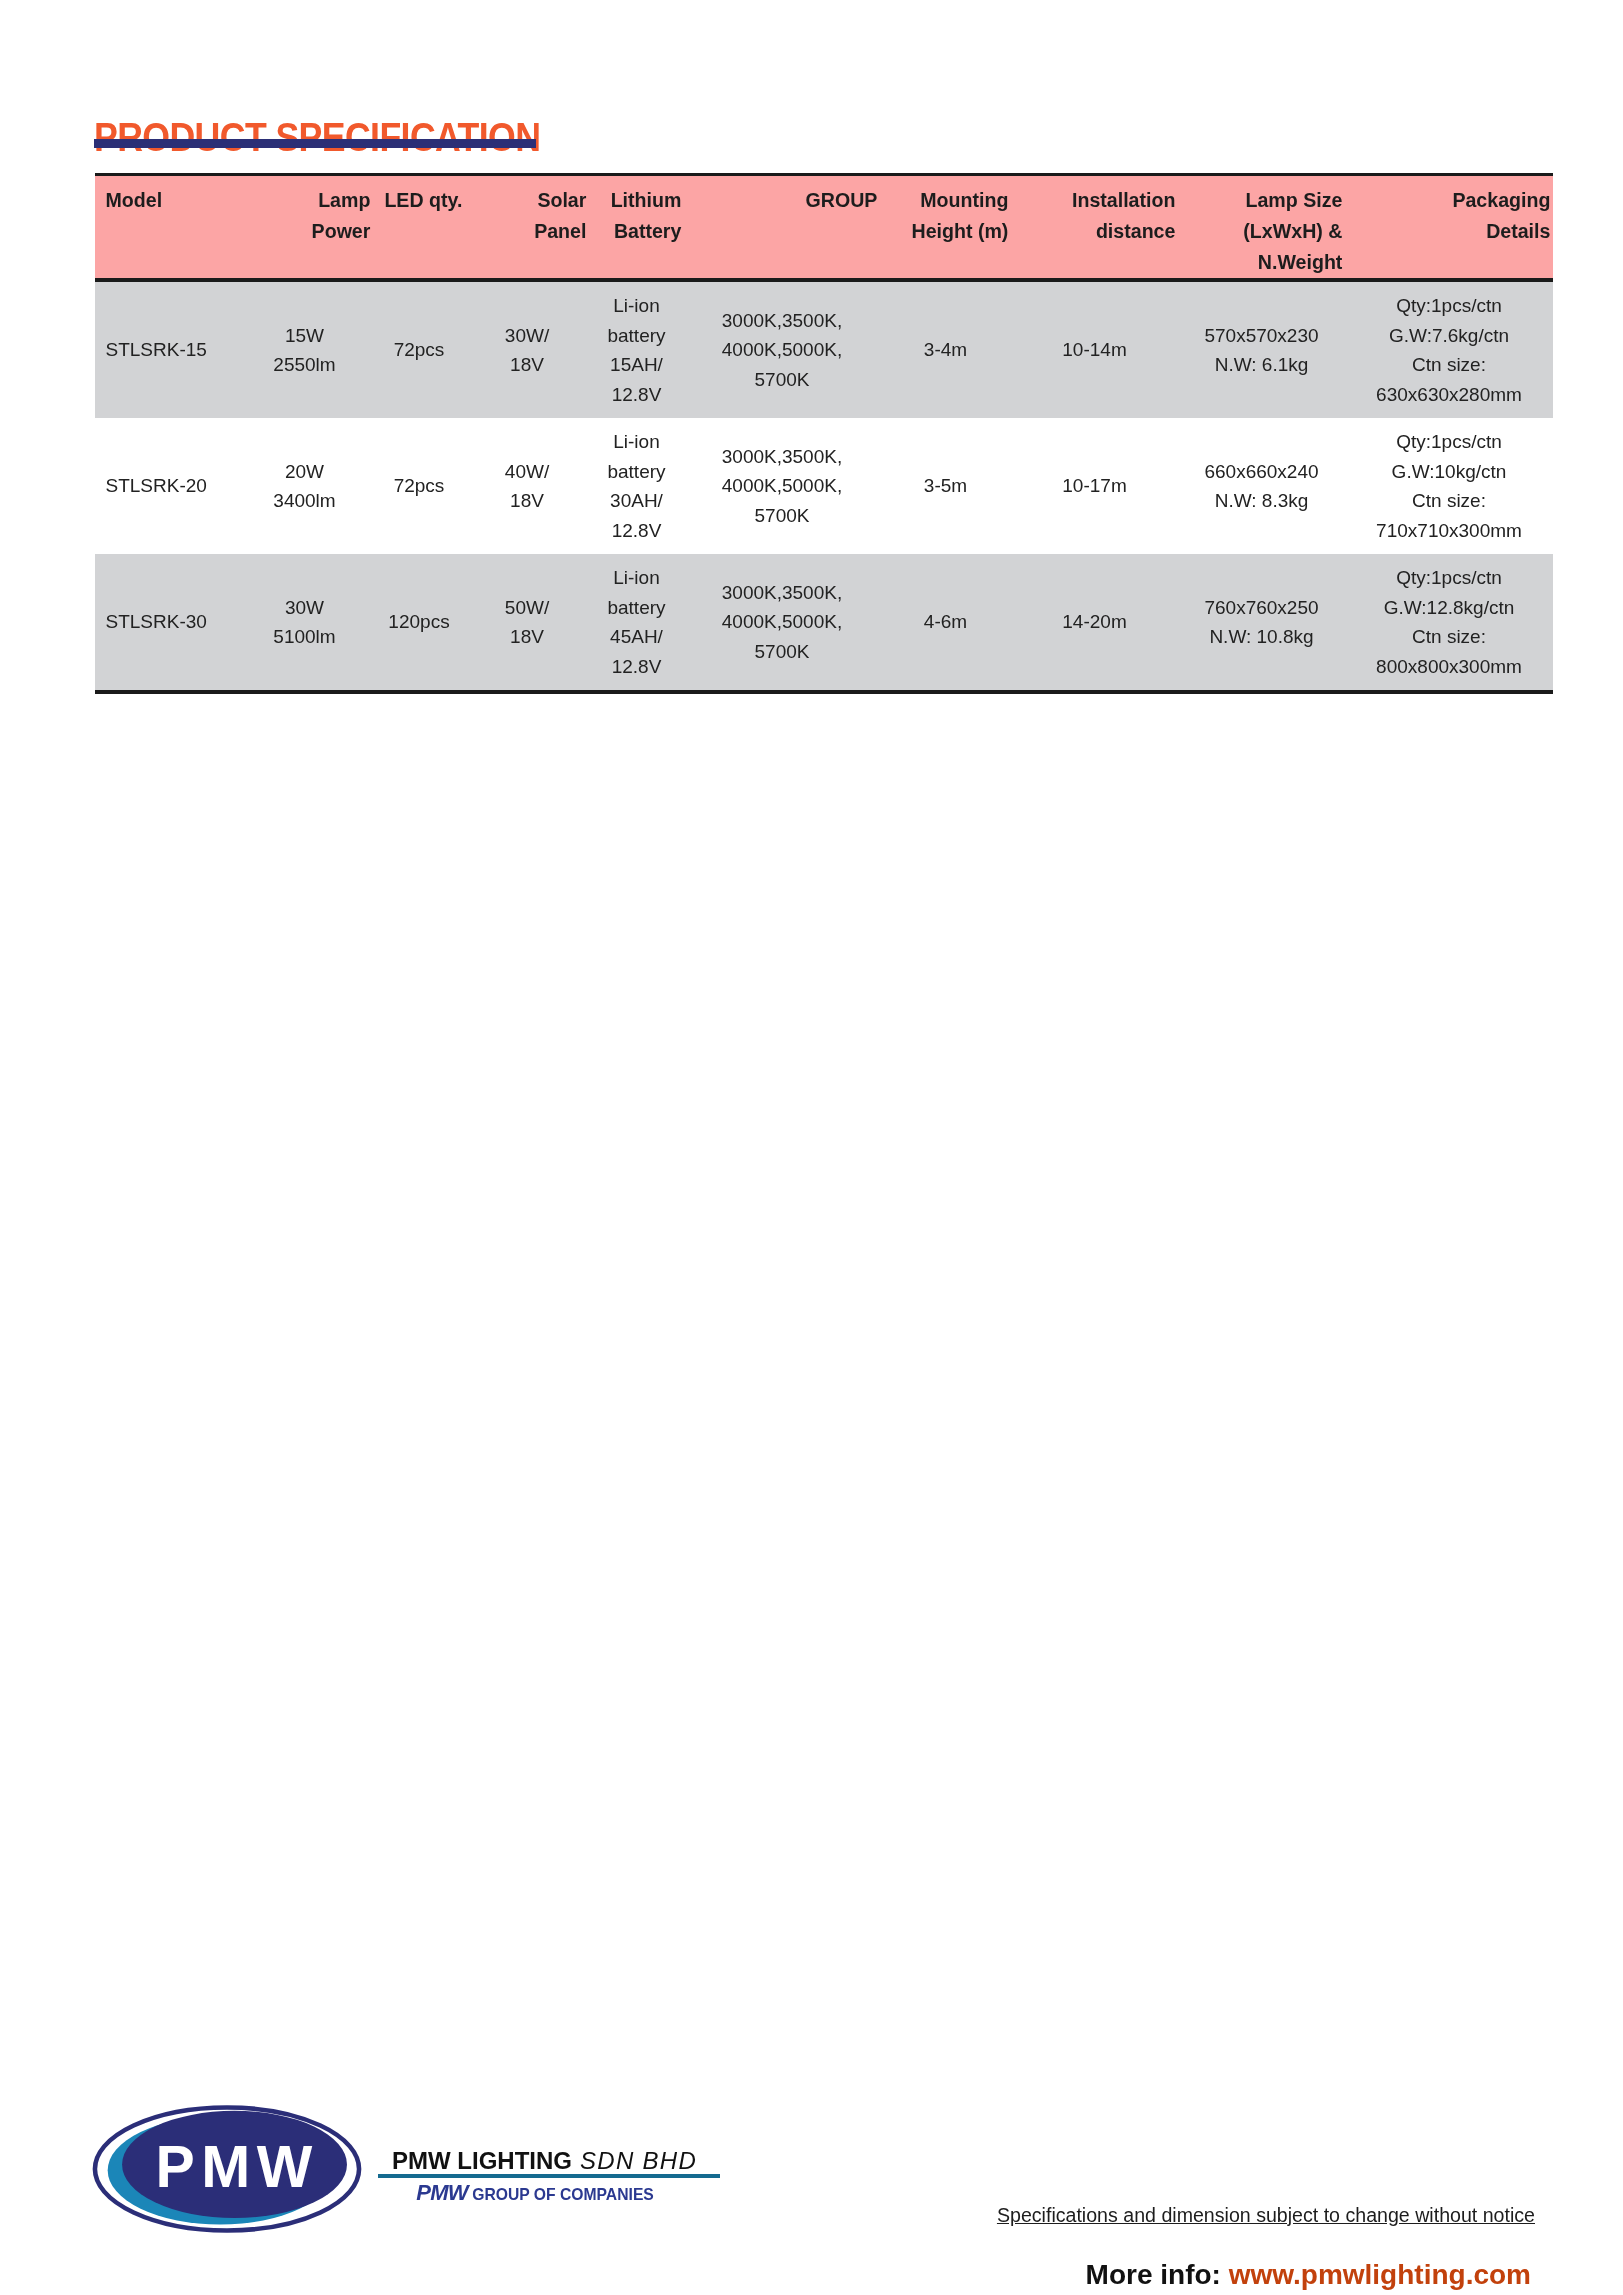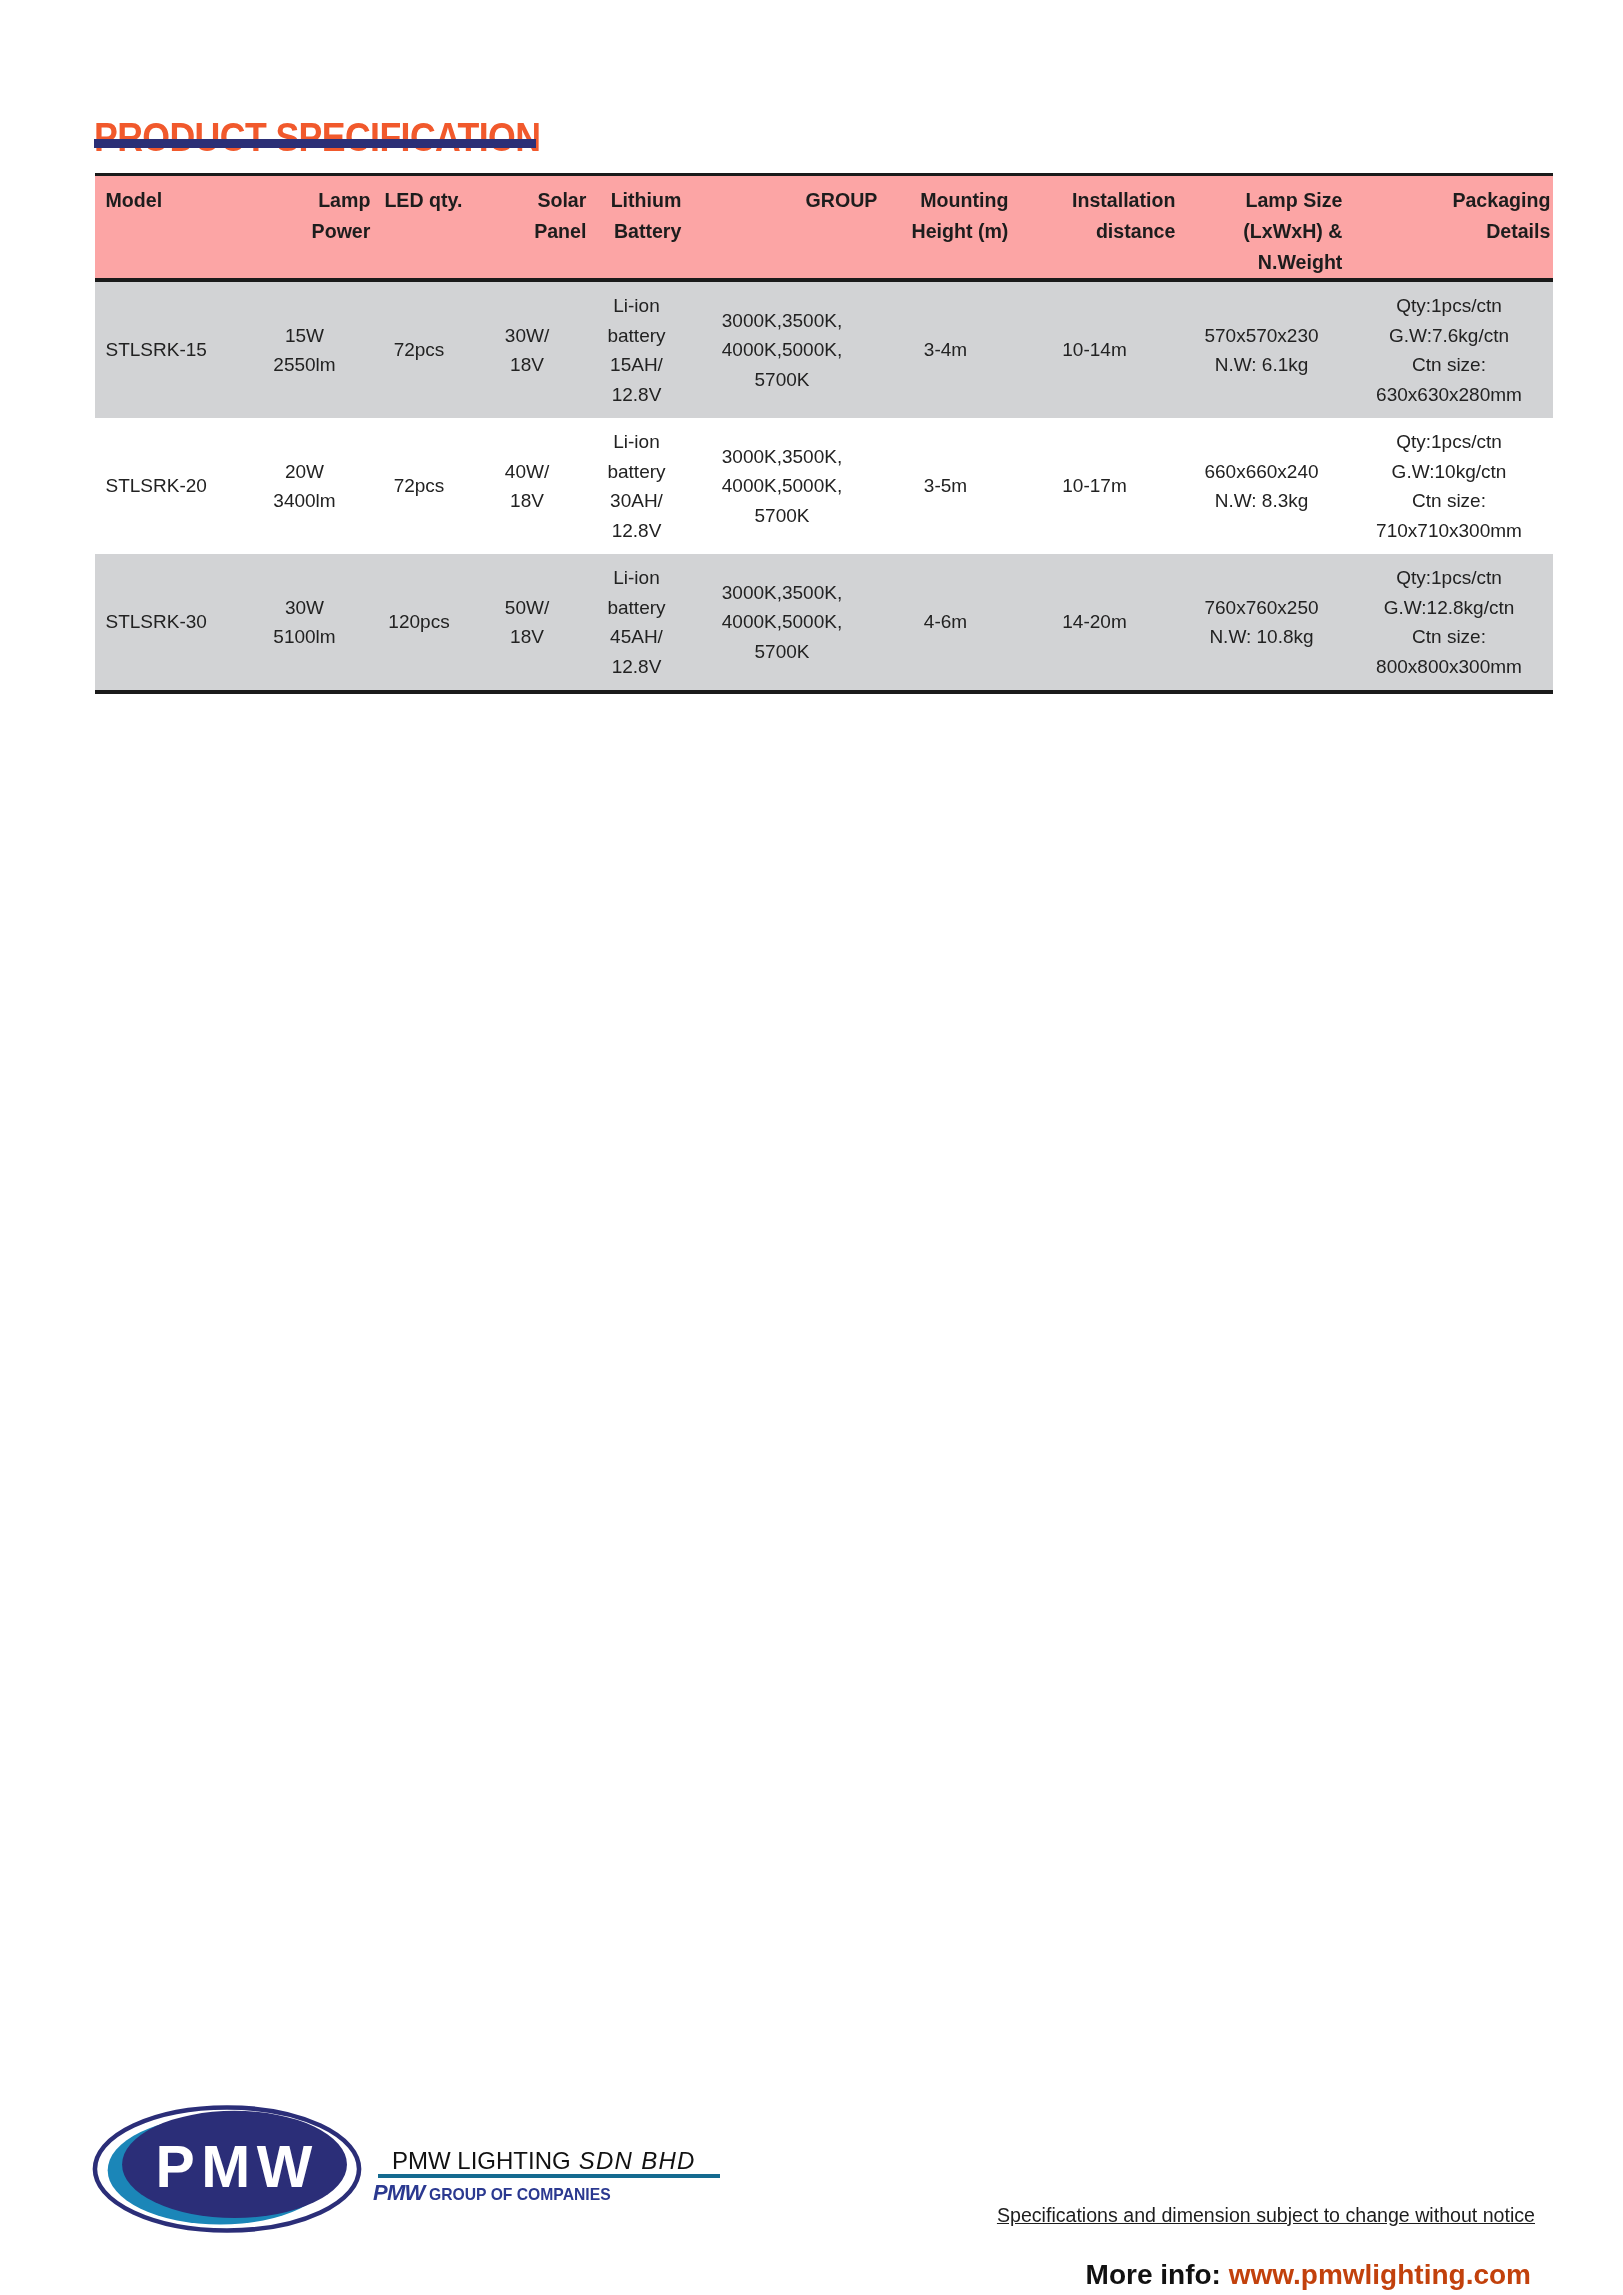--- a/index.html
+++ b/index.html
@@ -49,30 +49,30 @@
   }
   table.spec tbody tr.shaded { background:var(--row-gray); }
 
   
   .logo { position:absolute; left:92px; top:2104px; width:270px; height:130px; }
 
   .company-line {
     position:absolute; left:392px; top:2149px;
     font-size:24px; line-height:1; white-space:nowrap; color:#111111;
   }
-  .company-line .bold-part { font-weight:normal; letter-spacing:0px; }
+  .company-line .bold-part { font-weight:bold; letter-spacing:0px; }
   .company-line .light-part { font-weight:normal; letter-spacing:1.3px;font-style:italic; }
 
   .company-underline {
     position:absolute; left:378px; top:2174px;
     width:342px; height:3.9px; background:var(--underline-teal);
   }
   .group-line {
-    position:absolute; left:373px; top:2180px; width:342px;
-    text-align:left; white-space:nowrap; color:var(--brand-navy);
+    position:absolute; left:364px; top:2180px; width:342px;
+    text-align:center; white-space:nowrap; color:var(--brand-navy);
   }
   .group-line .group-brand {
     font-size:22px; font-weight:bold; font-style:italic; letter-spacing:-0.7px;
   }
   .group-line .group-suffix {
     font-size:15.7px; font-weight:bold; letter-spacing:0px;
   }
 
   .notice-line {
     position:absolute; right:88px; top:2204px;

